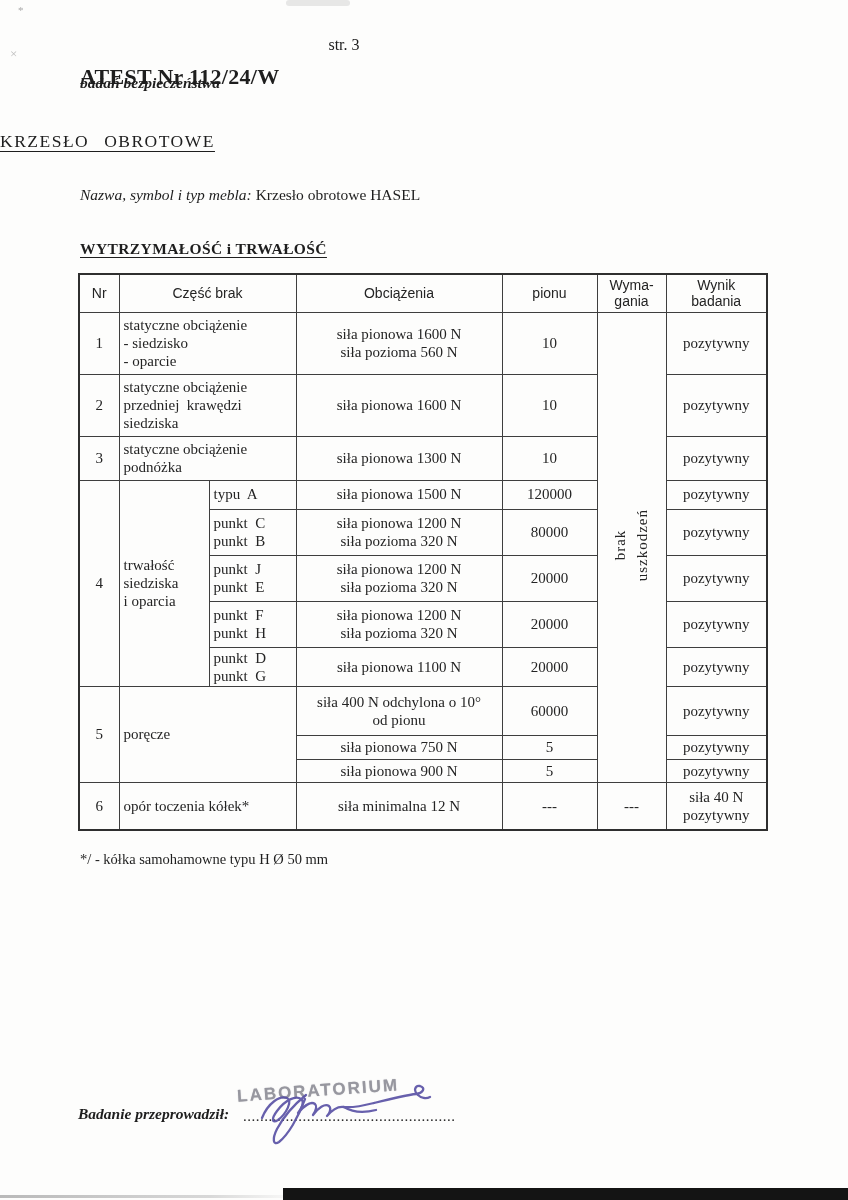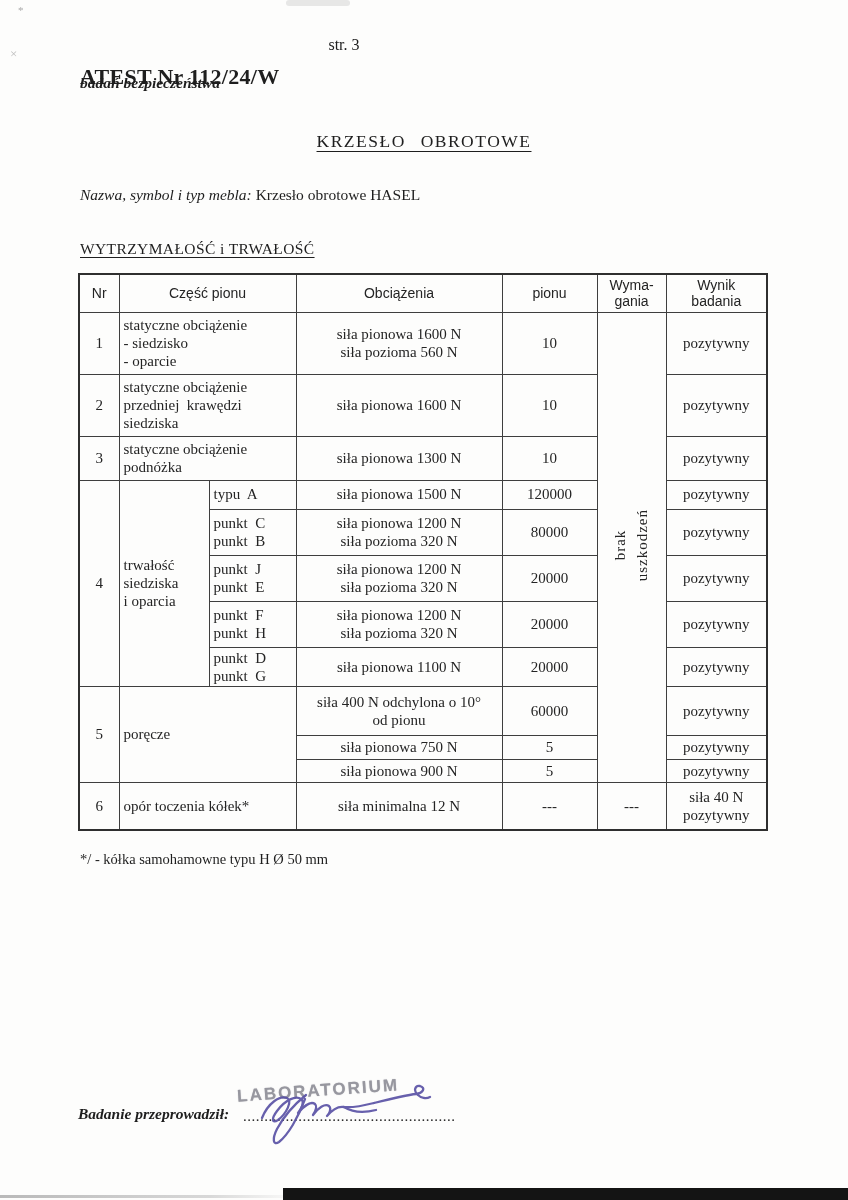--- a/index.html
+++ b/index.html
@@ -8,30 +8,30 @@
     background:#fdfdfc; overflow:hidden;
     font-family:"Liberation Serif", serif; color:#1e1e1e;
   }
   .abs { position:absolute; }
 
   
   .page-number { top:36px; left:0; width:688px; text-align:center; font-size:16px; }
   .atest-number { top:64px; left:80px; font-size:22px; font-weight:bold; letter-spacing:.3px; }
   .atest-subtitle { top:74px; left:80px; font-size:15.5px; font-weight:bold; font-style:italic; }
   .doc-title {
-    top:131px; left:0; width:848px; text-align:center; font-size:17.5px;
+    top:131px; left:0; width:848px; font-size:17.5px;
     letter-spacing:1.5px; word-spacing:9px;
     text-decoration:underline; text-underline-offset:4px;
   }
   .name-line { top:186px; left:80px; font-size:15.5px; }
   .name-label { font-style:italic; }
   .name-value { font-weight:normal; }
   .section-heading {
     top:240px; left:80px; font-size:15.5px; letter-spacing:.4px;
-    text-decoration:underline; text-underline-offset:3px;
+    text-decoration:underline; text-underline-offset:3px;font-weight:bold;
   }
 
   
   table.rtable {
     position:absolute; left:78px; top:273px; width:688px;
     border-collapse:collapse; table-layout:fixed;
     border:2px solid #2f2f2f;
   }
   .rtable th, .rtable td {
     border:1px solid #3e3e3e; padding:1px 4px; overflow:hidden;
@@ -99,21 +99,21 @@
         <col style="width:90px">
         <col style="width:87px">
       <col style="width:206px">
         <col style="width:95px">
         <col style="width:69px">
         <col style="width:101px">
     </colgroup>
     <tbody>
         <tr style="height:38px">
       <th>Nr</th>
-      <th colspan="2">Część pionu</th>
+      <th colspan="2">Część brak</th>
       <th>Obciążenia</th>
       <th>pionu</th>
       <th>Wyma-
 gania</th>
       <th>Wynik
 badania</th>
     </tr>
 
     <tr style="height:62px">
       <td class="c">1</td>

